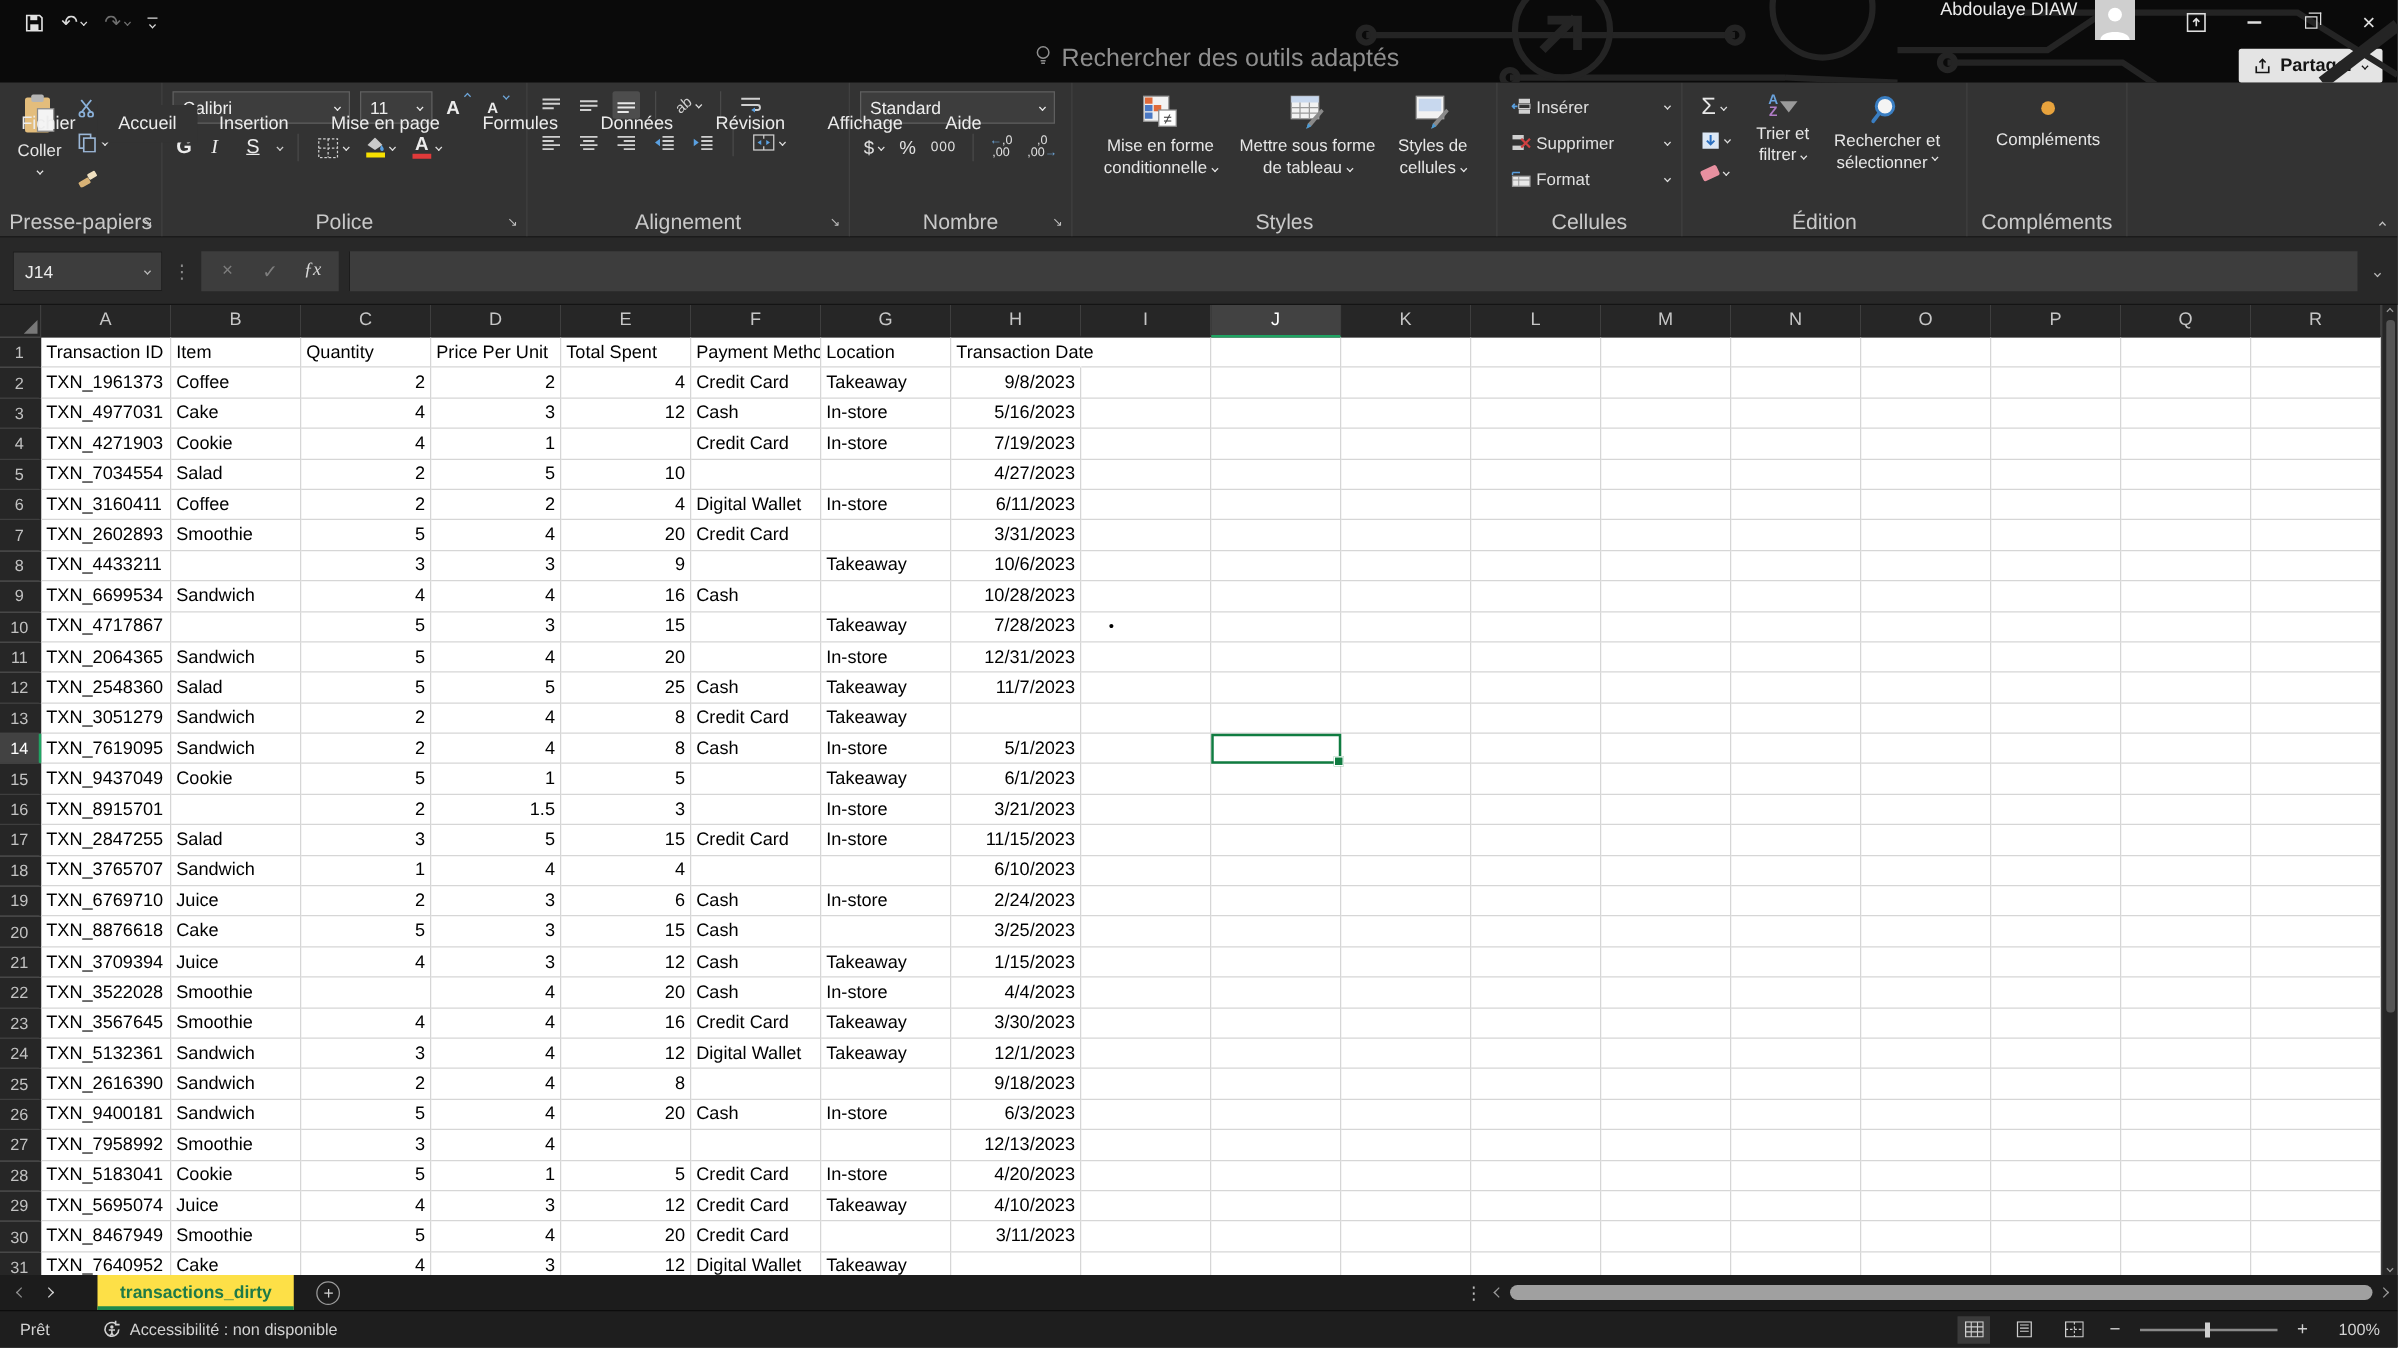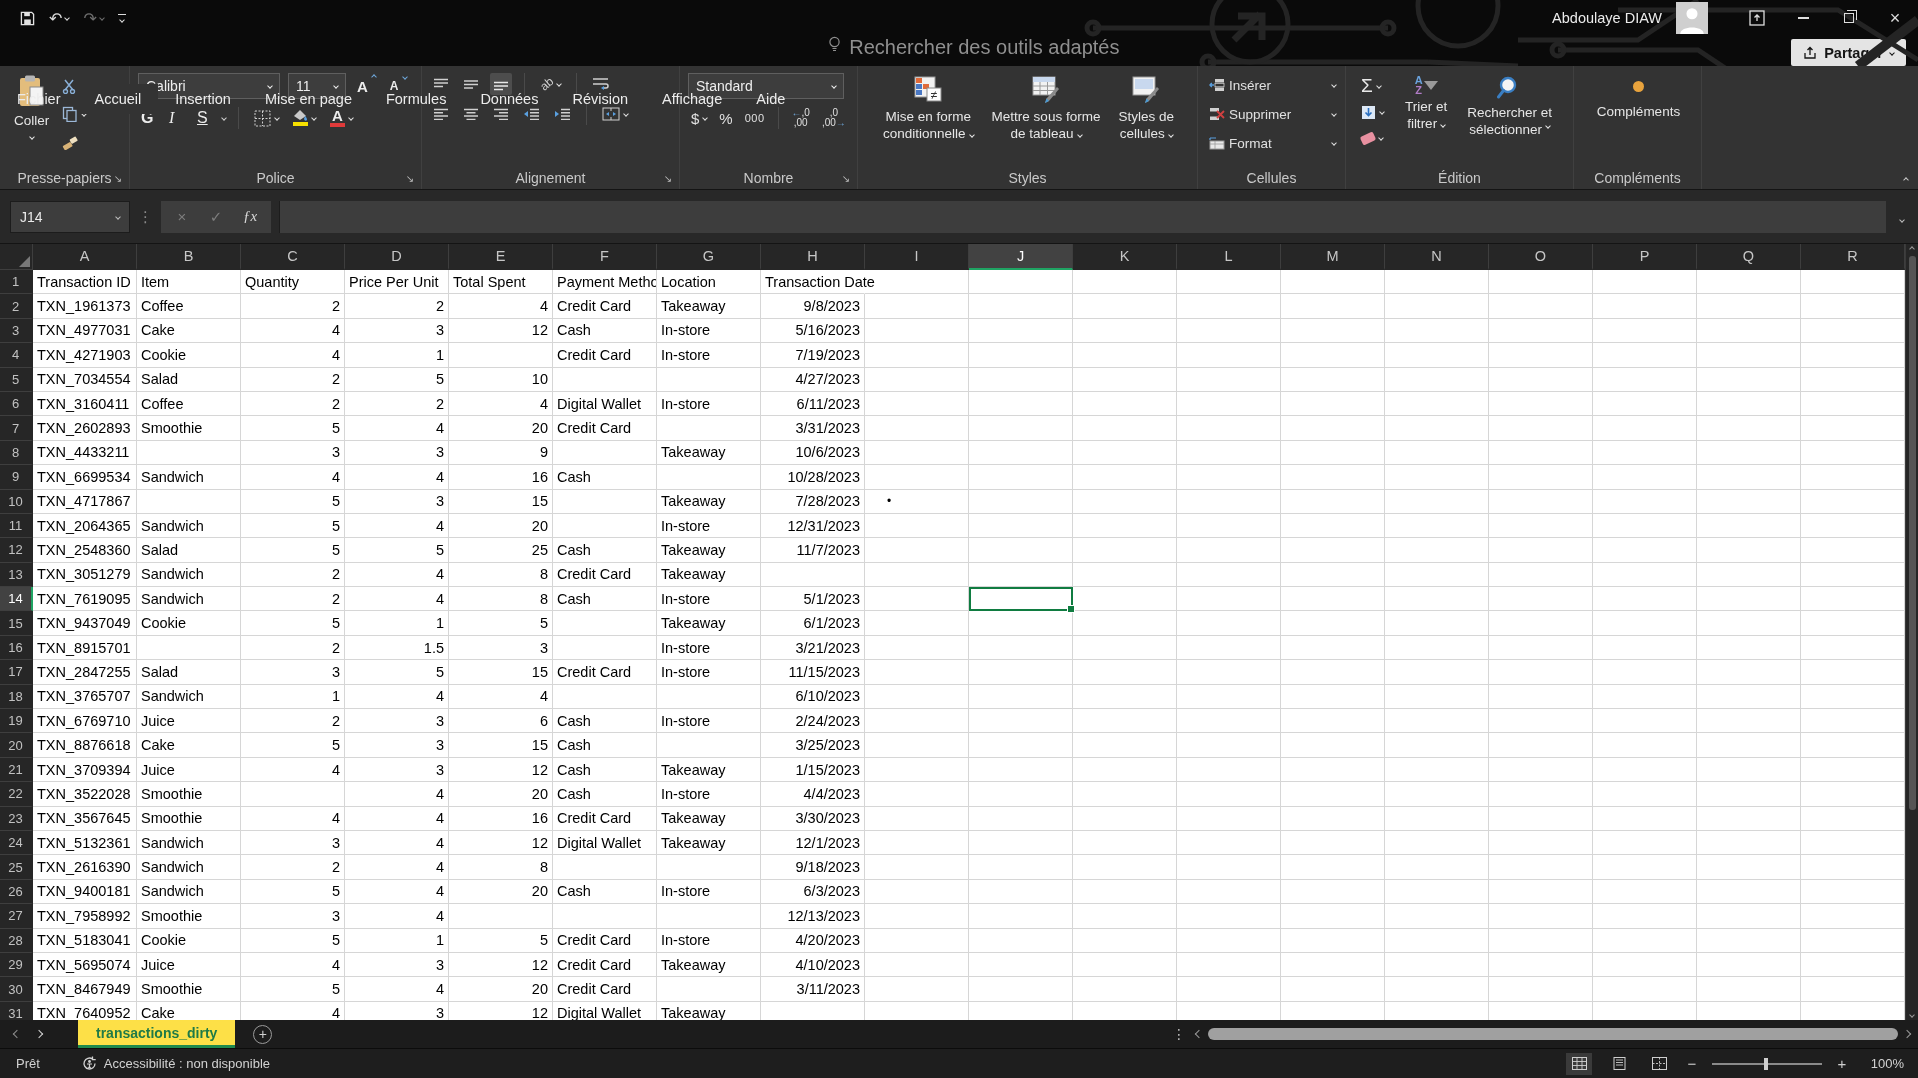--- a/index.html
+++ b/index.html
@@ -14,42 +14,42 @@
   .qat .qbtn { display:flex; align-items:center; gap:3px; color:#dcdcdc; font-size:16px; padding:2px 4px; }
   .qat .dis { color:#6f6f6f; }
   .chev { display:inline-block; width:6px; height:6px; border-right:1.4px solid currentColor; border-bottom:1.4px solid currentColor; transform:rotate(45deg); }
   .chev.up { transform:rotate(-135deg); }
   .chev.left { transform:rotate(135deg); }
   .chev.right { transform:rotate(-45deg); }
   .chev.sm { width:4px; height:4px; }
   .qat-more { display:inline-flex; flex-direction:column; align-items:center; gap:1px; }
   .qat-more .bar { width:8px; height:1.5px; background:#dcdcdc; }
   .wtitle { position:absolute; left:0; right:0; text-align:center; font-size:15px; color:#ececec; z-index:1; }
-  .tb-right { margin-left:auto; display:flex; align-items:center; z-index:2; height:36px; }
+  .tb-right { margin-left:auto; display:flex; z-index:2; height:36px; }
   .account { font-size:14.5px; color:#ececec; margin-right:14px; }
   .avatar { width:32px; height:32px; margin-right:26px; display:block; }
   .tb-btn { width:46px; height:36px; display:flex; align-items:center; justify-content:center; color:#dedede; font-size:16px; }
   .min-bar { width:11px; height:1.5px; background:#dedede; }
   .restore-box { position:relative; width:10px; height:10px; border:1.2px solid #dedede; }
   .restore-box::before { content:""; position:absolute; left:2px; top:-4px; width:9px; height:9px; border:1.2px solid #dedede; border-left:none; border-bottom:none; }
   .close-x { font-size:18px; line-height:1; }
 
   
   .tabrow { position:relative; height:30px; background:#0a0a0a; display:flex; align-items:flex-end; z-index:4; }
   .tabs { display:flex; height:30px; }
   .tab { height:30px; display:flex; align-items:center; padding:0 17px; font-size:14.5px; color:#ececec; cursor:default;margin-top:48px; }
   .tab.active { background:#333; }
   .search { display:flex; align-items:flex-start; gap:8px; height:30px; margin-left:26px; color:#8f8f8f; font-size:20px; }
   .share { position:absolute; right:12px; bottom:0px; height:27px; display:flex; align-items:center; gap:7px; background:#e4e4e4; color:#141414; border:none; font-size:14.5px; font-weight:700; padding:0 12px; border-radius:2px; font-family:inherit; }
 
   
   .ribbon { position:relative; height:124px; background:#333; display:flex; border-bottom:1px solid #141414; z-index:3; }
   .rgroup { position:relative; display:flex; flex-direction:column; border-right:1px solid #404040; flex:0 0 auto; }
   .rg-body { flex:1; display:flex; align-items:flex-start; padding:7px 6px 0 8px; }
-  .rg-label { height:23px; display:flex; align-items:center; justify-content:center; font-size:14px; color:#c9c9c9; }
+  .rg-label { height:23px; display:flex; align-items:center; justify-content:center; font-size:17px; color:#c9c9c9; }
   .launcher { position:absolute; right:5px; bottom:4px; width:12px; height:12px; color:#bdbdbd; font-size:10px; line-height:12px; text-align:center; }
   .launcher::before { content:"\2198"; }
   .bigbtn { display:flex; flex-direction:column; align-items:center; justify-content:flex-start; gap:4px; color:#e6e6e6; font-size:13.5px; line-height:1.2; text-align:center; padding:2px 6px; }
   .bigbtn .chev { margin-top:2px; }
   .smallcol { display:flex; flex-direction:column; gap:6px; padding:2px 4px; }
   .icbtn { display:flex; align-items:center; gap:4px; color:#e0e0e0; min-height:22px; font-size:14px; padding:0 3px; }
   .sel-box { display:flex; align-items:center; justify-content:space-between; background:#3d3d3d; border:1px solid #5f5f5f; color:#eee; font-size:14px; height:26px; padding:0 7px; }
   .rowline { display:flex; align-items:center; gap:8px; }
   .rowline + .rowline { margin-top:8px; }
   .vsep { width:1px; height:22px; background:#4a4a4a; margin:0 4px; }

